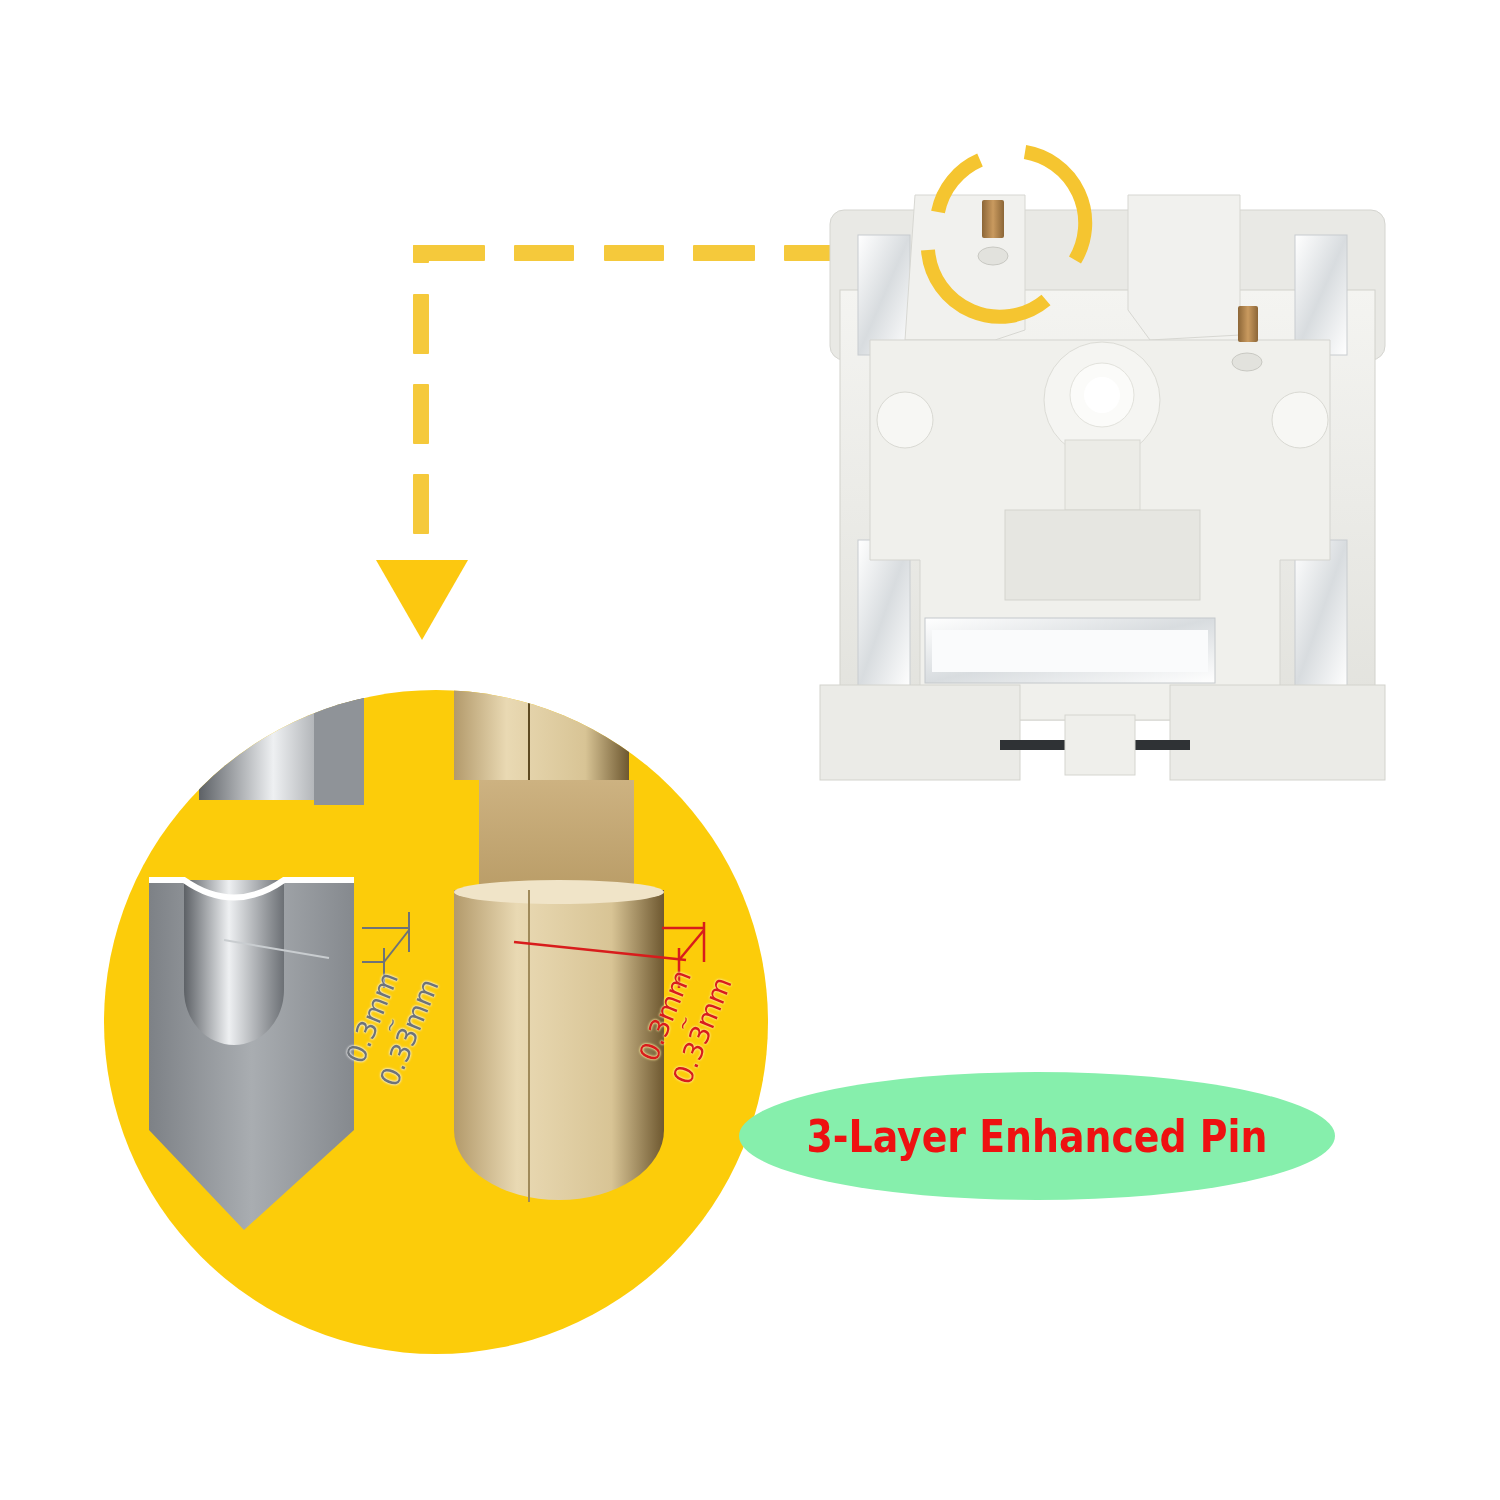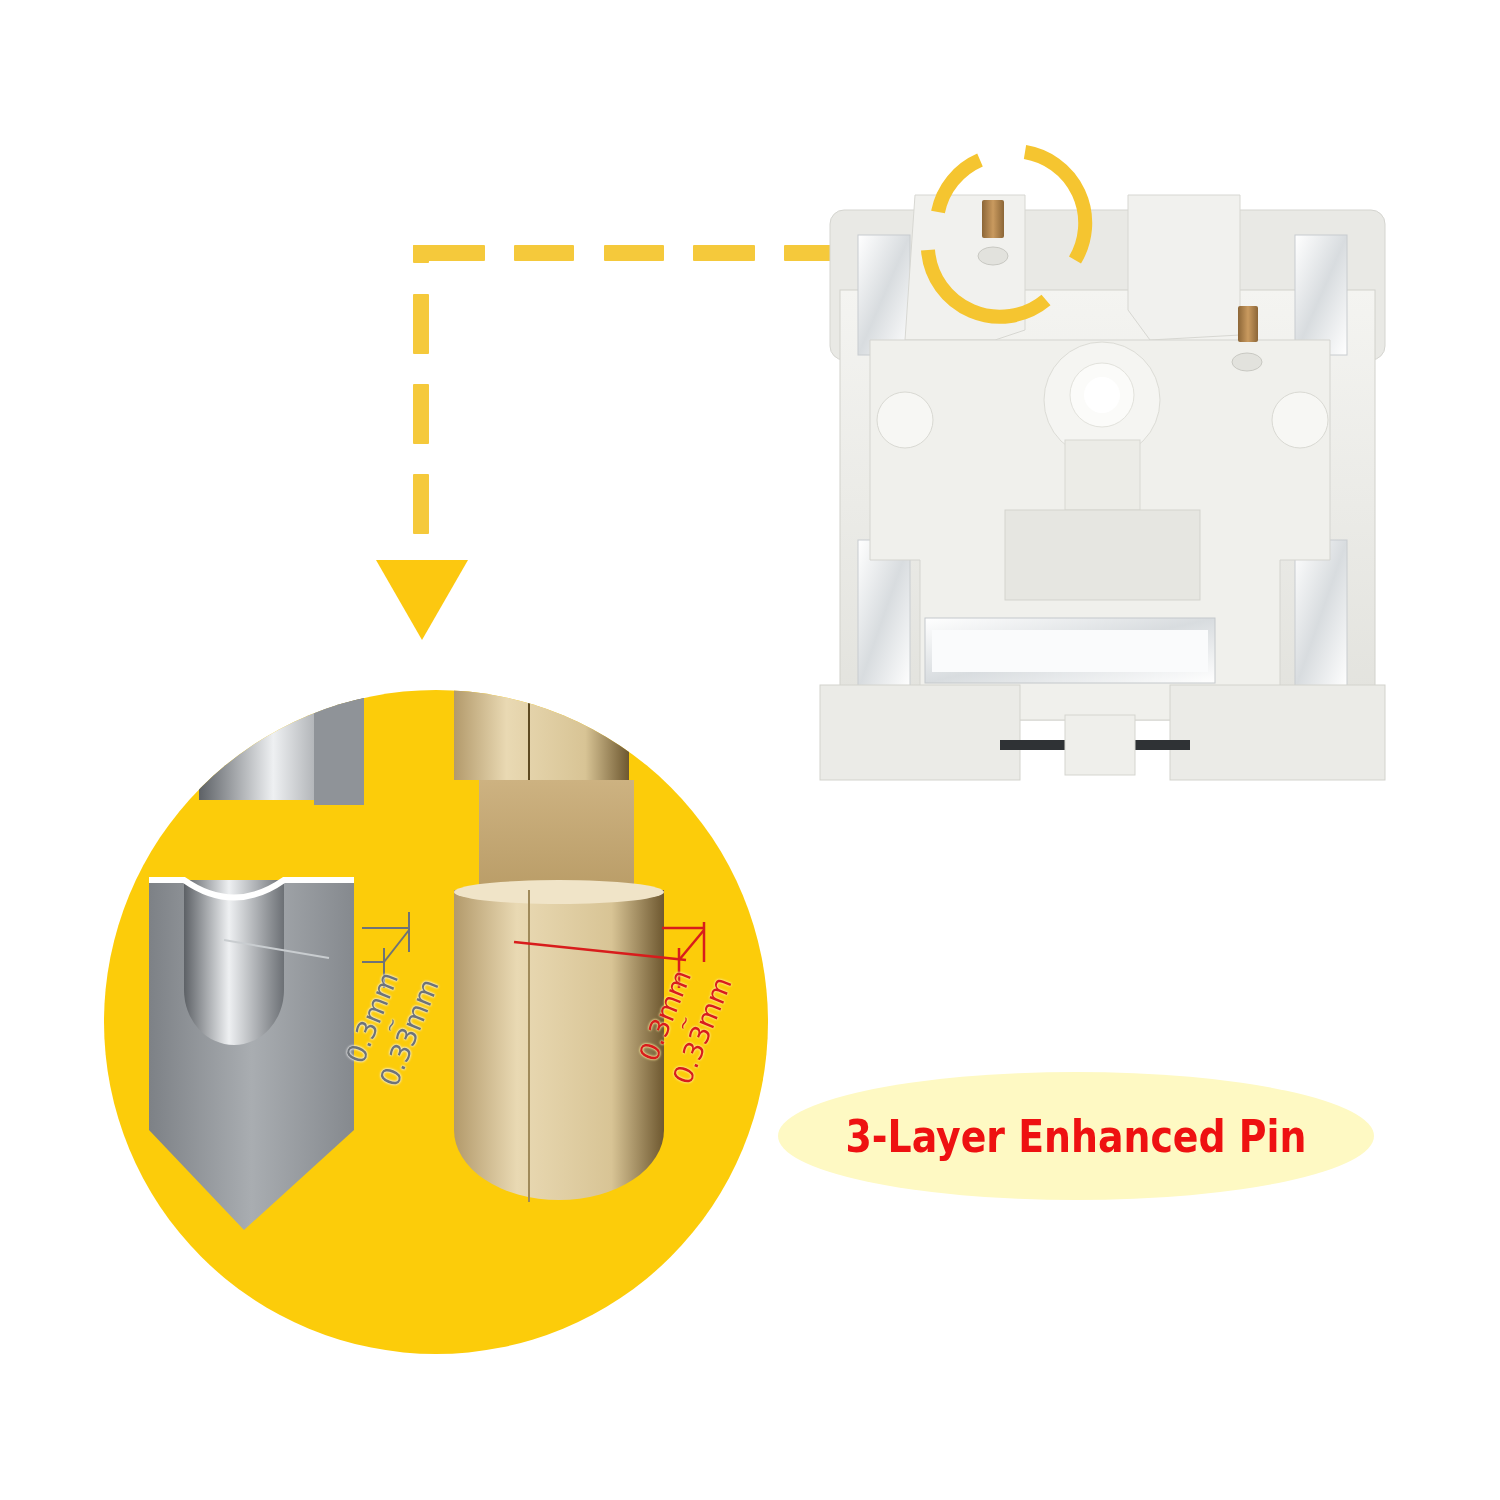--- a/index.html
+++ b/index.html
@@ -1,20 +1,20 @@
 <!DOCTYPE html>
 <html><head>
 <meta charset="utf-8">
 <style>
   html,body{margin:0;padding:0;background:#ffffff;}
   body{width:1500px;height:1500px;position:relative;overflow:hidden;font-family:"DejaVu Sans",sans-serif;}
   .abs{position:absolute;}
   .dash-h{position:absolute;height:16px;background:#f5c93b;border-radius:1px;}
   .dash-v{position:absolute;width:16px;background:#f5c93b;border-radius:1px;}
-  .badge{position:absolute;left:778px;top:1072px;width:596px;height:128px;border-radius:50%;background:#fef9c3;display:flex;align-items:center;justify-content:center;text-align:right;}
+  .badge{position:absolute;left:739px;top:1072px;width:596px;height:128px;border-radius:50%;background:#86efac;display:flex;align-items:center;justify-content:center;text-align:right;}
   .badge span{color:#ee1111;font-family:"DejaVu Sans",sans-serif;font-weight:bold;font-size:44px;letter-spacing:0px;transform:scaleX(0.86);white-space:nowrap;}
   .dim-label{position:absolute;font-family:"DejaVu Sans",sans-serif;font-size:27px;line-height:30px;text-align:center;transform:rotate(-68deg);transform-origin:center;white-space:nowrap;}
 </style>
 </head>
 <body>
 
 <div>
   <div class="dash-h" style="left:413px;top:245px;width:72px;"></div>
   <div class="dash-h" style="left:514px;top:245px;width:60px;"></div>
   <div class="dash-h" style="left:604px;top:245px;width:60px;"></div>

